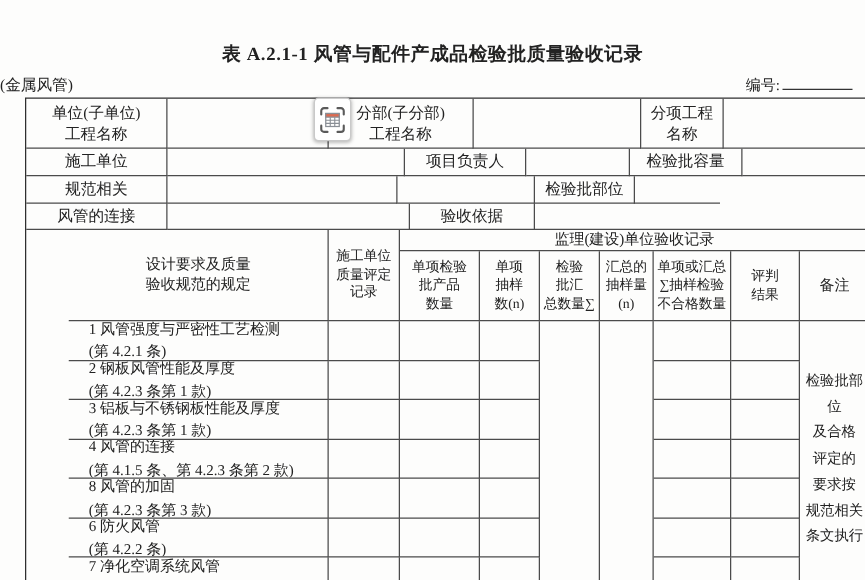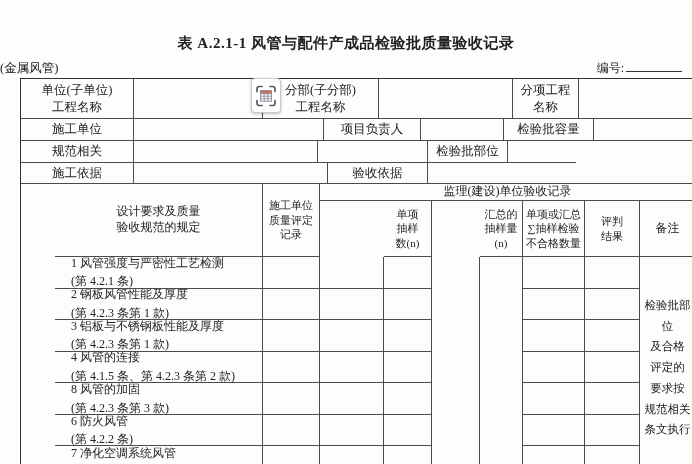--- a/index.html
+++ b/index.html
@@ -87,36 +87,42 @@
 
     <div class="grid r3">
       <div class="cell">规范相关</div>
       <div class="cell"></div>
       <div class="cell"></div>
       <div class="cell">检验批部位</div>
       <div class="cell no-r"></div>
     </div>
 
     <div class="grid r4">
-      <div class="cell">施工依据</div>
+      <div class="cell">风管的连接</div>
       <div class="cell"></div>
       <div class="cell">验收依据</div>
       <div class="cell no-r"></div>
     </div>
 
     <div class="grid main">
       <div class="cell hdr hdr-big" style="grid-area:1/2/3/3">设计要求及质量
 验收规范的规定</div>
       <div class="cell hdr" style="grid-area:1/3/3/4">施工单位
 质量评定
 记录</div>
       <div class="cell hdr hdr-big no-r" style="grid-area:1/4/2/11">监理(建设)单位验收记录</div>
+      <div class="cell hdr" style="grid-area:2/4/3/5">单项检验
+批产品
+数量</div>
       <div class="cell hdr" style="grid-area:2/5/3/6">单项
 抽样
 数(n)</div>
+      <div class="cell hdr" style="grid-area:2/6/3/7">检验
+批汇
+总数量∑</div>
       <div class="cell hdr" style="grid-area:2/7/3/8">汇总的
 抽样量
 (n)</div>
       <div class="cell hdr" style="grid-area:2/9/3/10">评判
 结果</div>
       <div class="cell hdr" style="grid-area:2/8/3/9">单项或汇总
 ∑抽样检验
 不合格数量</div>
       <div class="cell hdr hdr-big no-r" style="grid-area:2/10/3/11">备注</div>
 

